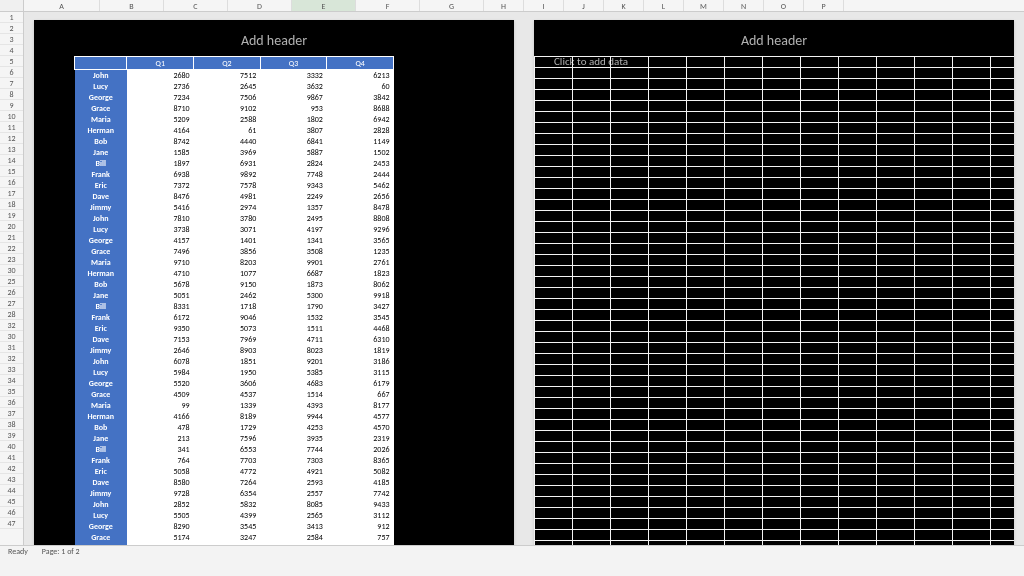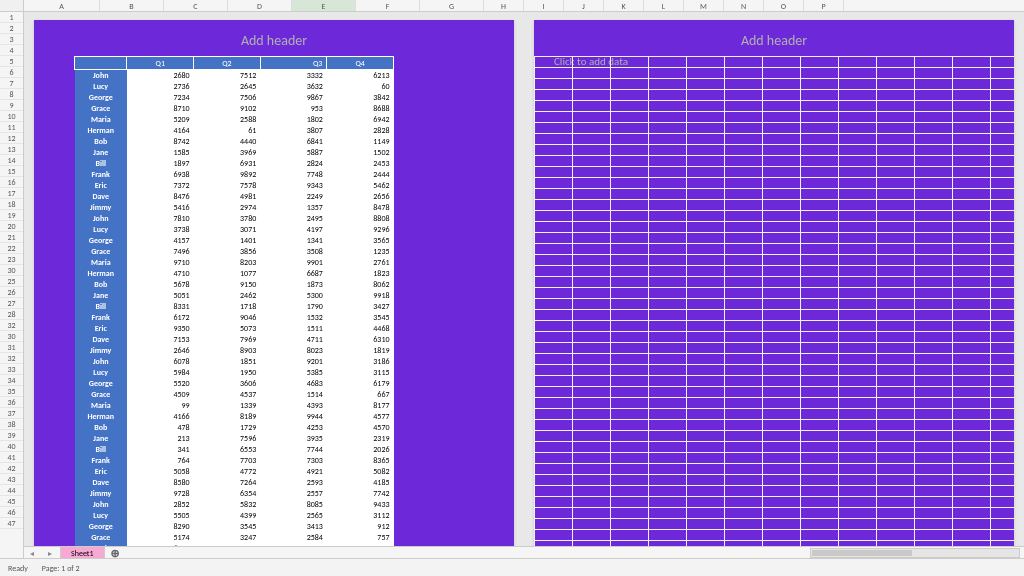--- a/index.html
+++ b/index.html
@@ -63,21 +63,21 @@
   
   .page-area {
     position: absolute;
     top: 12px; left: 24px; right: 0; bottom: 0;
     background: #e8e8e8;
     display: flex;
     gap: 20px;
     padding: 8px 10px;
   }
   .page {
-    background: #6d28d9;
+    background: #000000;
     width: 544px;
     height: 100%;
     box-shadow: 0 1px 3px rgba(0,0,0,0.15);
     position: relative;
     overflow: hidden;
   }
   .page-header {
     text-align: center;
     color: #b0b0b0;
     font-size: 14px;
@@ -182,25 +182,24 @@
     content:"";
     position:absolute;
     left:1px; top:1px;
     width: 100px; height:6px;
     background:#c9c9c9;
   }
   
   .status-bar {
     position: absolute;
     bottom: 0; left: 0; right: 0;
-    height: 18px;
+    height: 31px;
     background: #f3f3f3;
     border-top: 1px solid #ccc;
     display: flex;
-    align-items: center;
     font-size: 8px;
     color: #555;
     padding: 0 8px;
     gap: 14px;
   }
   .status-bar .spacer { flex: 1; }
 </style>
 </head>
 <body>
 
@@ -282,21 +281,21 @@
 
     <div class="page">
       <div class="page-header">Add header</div>
       <div class="tbl-wrap">
         <table class="data">
           <thead>
               <tr id="thead-row">
                 <th style="width: 52px;"></th>
                 <th style="width: 66px;">Q1</th>
                 <th style="width: 66px;">Q2</th>
-                <th style="width: 66px; text-align: right;">Q3</th>
+                <th style="width: 66px;">Q3</th>
                 <th style="width: 66px; margin-top: 13px;">Q4</th>
               </tr>
             </thead>
           <tbody id="tbody">
               <tr>
                 <td class="name">John</td>
                 <td class="num">2680</td>
                 <td class="num">7512</td>
                 <td class="num">3332</td>
                 <td class="num">6213</td>

